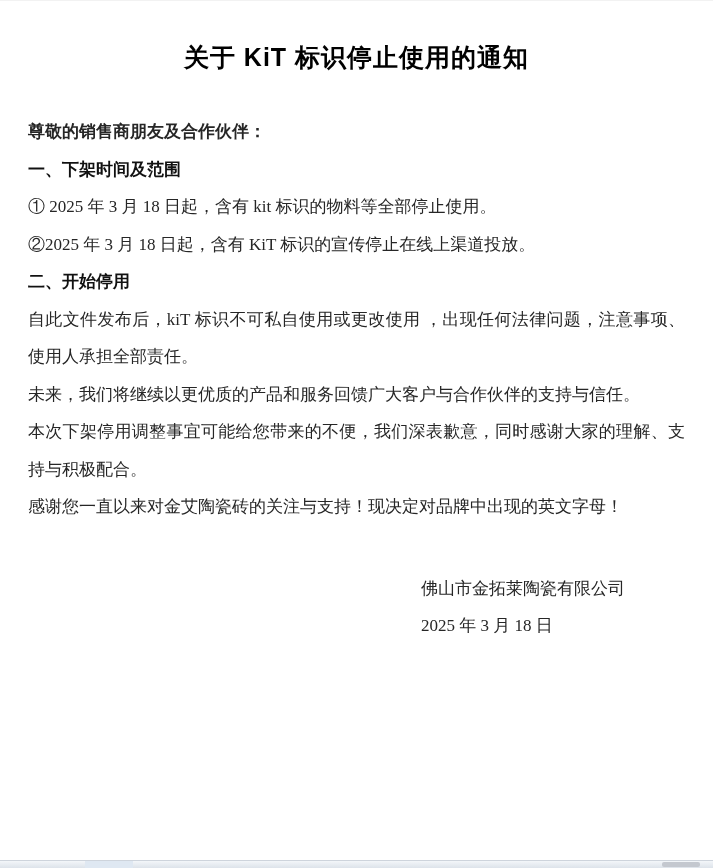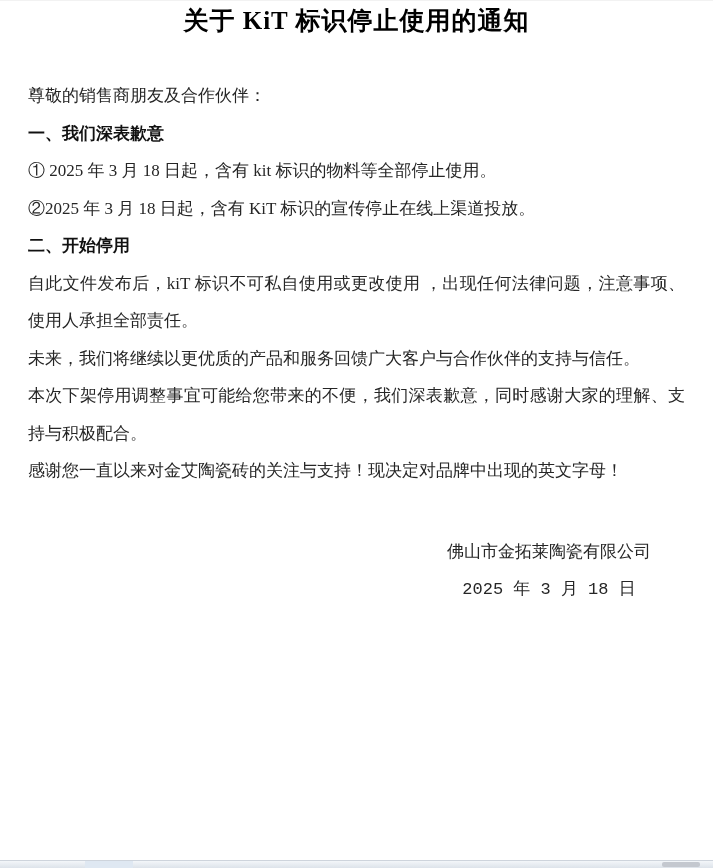--- a/index.html
+++ b/index.html
@@ -15,58 +15,59 @@
     overflow: hidden;
     font-family: "Liberation Serif", "DejaVu Serif", serif;
     color: #262626;
     box-sizing: border-box;
     border-top: 1px solid #f2f2f2;
   }
   .doc-body {
     padding: 0 28px;
   }
   .doc-title {
-    font-family: Liberation Serif, serif;
+    padding-top: 36px;
+    font-family: Liberation Sans, sans-serif;
     font-size: 25px;
     line-height: 40px;
     font-weight: 700;
     color: #000000;
     text-align: center;
     letter-spacing: 1px;
   }
   .body-text {
     font-size: 17px;
     line-height: 37.5px;
     text-align: justify;
     text-align-last: left;
     margin: 0;
   }
   .greeting {
     margin-top: 36px;
+    font-weight: bold;
   }
   .indent {
     text-indent: 2em;
   }
   .section-heading {
     font-family: "Liberation Sans", "DejaVu Sans", sans-serif;
     font-weight: 700;
     color: #111111;
     font-size: 17px;
     line-height: 37.5px;
     margin: 0;
     text-align: left;
   }
   .signature-block {
     margin-top: 44px;
-    margin-right: 34px;
+    margin-right: 60px;
     margin-left: auto;
     width: -moz-fit-content;
     width: fit-content;
-    text-align: center;
-    font-family: Liberation Mono, monospace;
+    text-align: left;
   }
   .signature-line {
     font-size: 17px;
     line-height: 37.5px;
     white-space: nowrap;
   }
   .bottom-bar {
     position: absolute;
     left: 0;
     right: 0;
@@ -97,21 +98,21 @@
 <body>
 
 <div class="page">
   <div class="doc-body">
 
     <div class="doc-title">关于 KiT 标识停止使用的通知</div>
 
     <p class="body-text greeting">尊敬的销售商朋友及合作伙伴：</p>
 
 
-    <p class="section-heading">一、我们深表歉意</p>
+    <p class="section-heading">一、下架时间及范围</p>
 
     <p class="body-text">① 2025 年 3 月 18 日起，含有 kit 标识的物料等全部停止使用。</p>
 
     <p class="body-text">②2025 年 3 月 18 日起，含有 KiT 标识的宣传停止在线上渠道投放。</p>
 
     <p class="section-heading">二、开始停用</p>
 
     <p class="body-text">自此文件发布后，kiT 标识不可私自使用或更改使用 ，出现任何法律问题，注意事项、使用人承担全部责任。</p>
 
     <p class="body-text">未来，我们将继续以更优质的产品和服务回馈广大客户与合作伙伴的支持与信任。</p>

